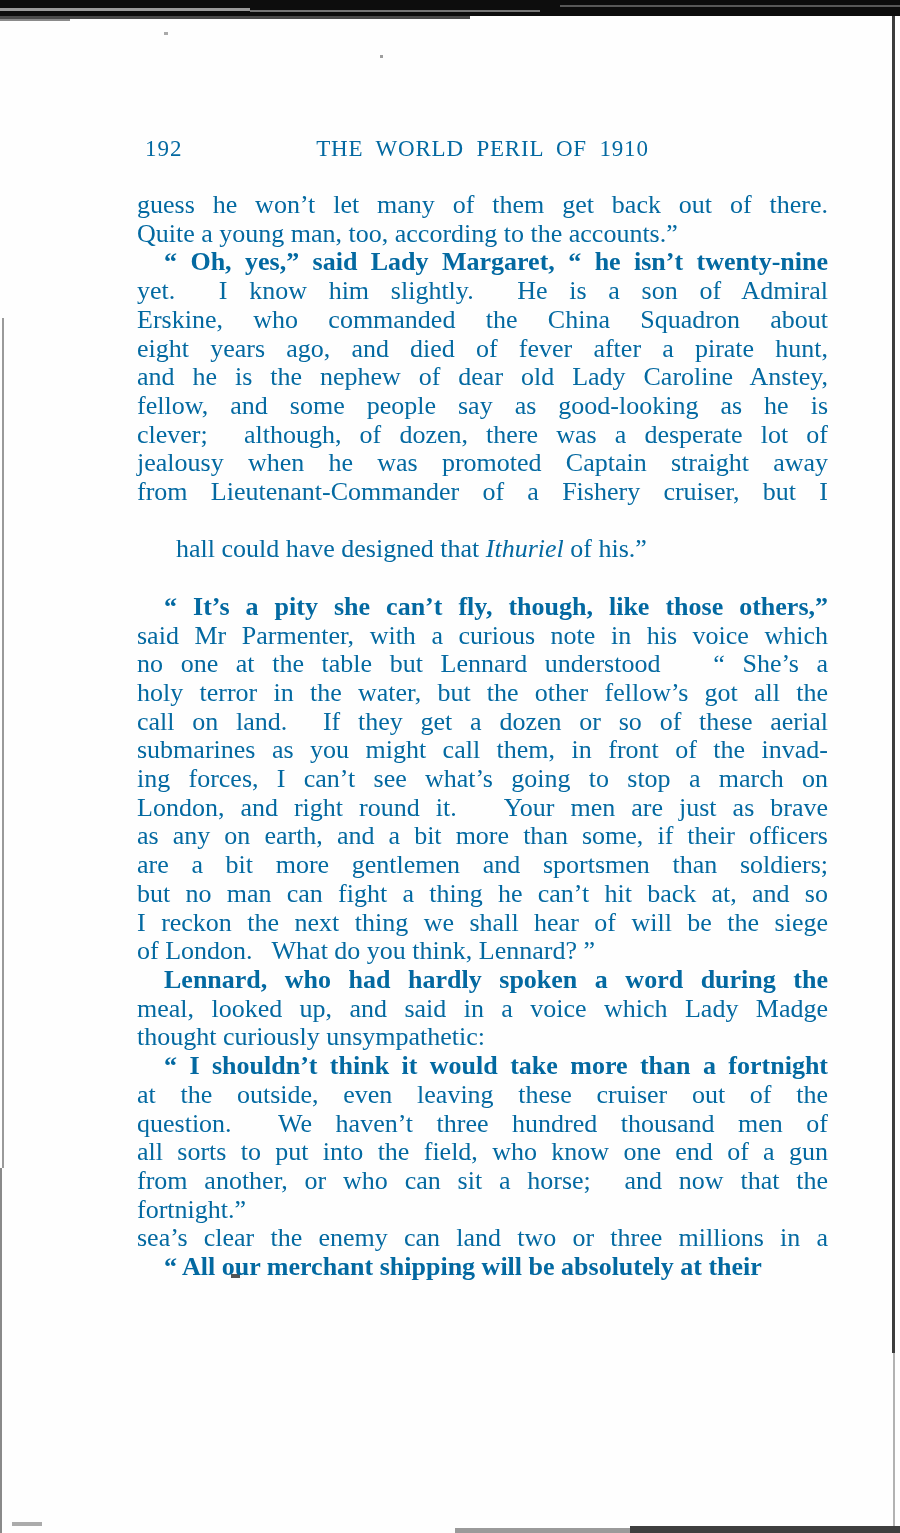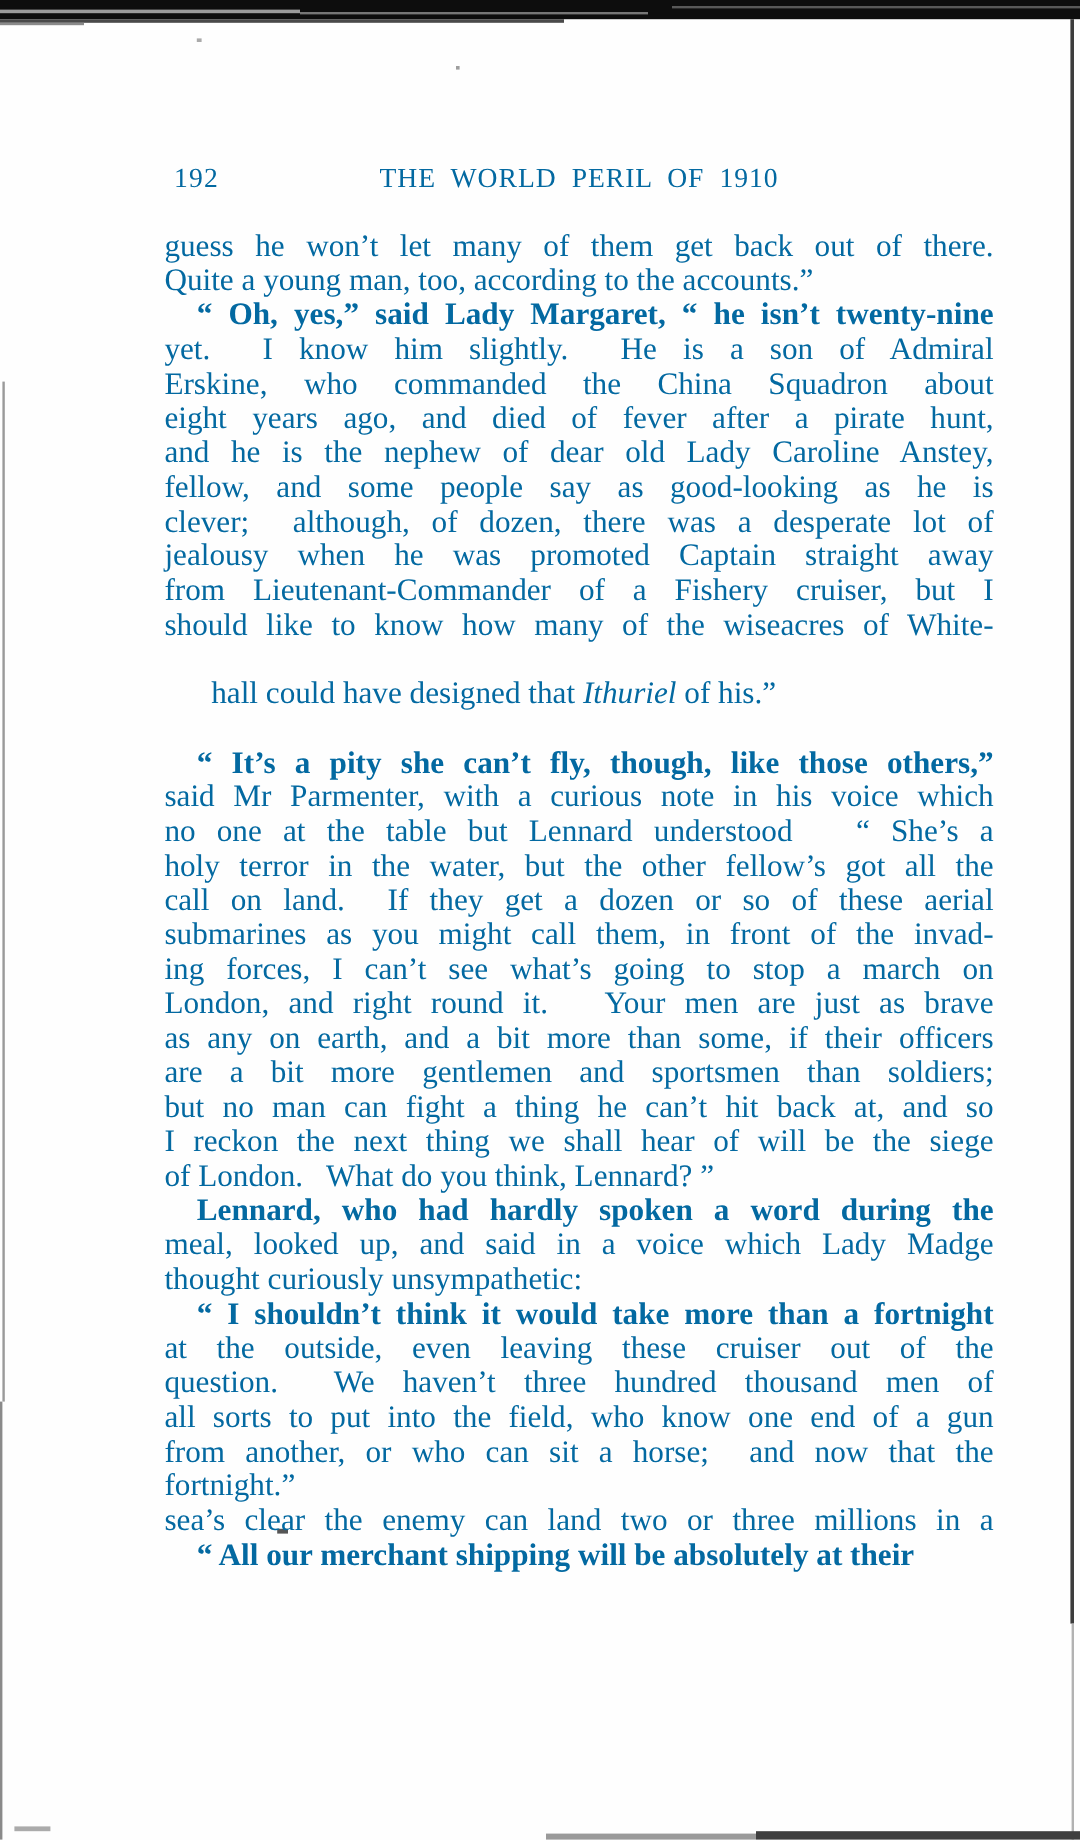--- a/index.html
+++ b/index.html
@@ -105,21 +105,20 @@
 
     <div class="line first">“ Oh, yes,” said Lady Margaret, “ he isn’t twenty-nine</div>
     <div class="line">yet.  I know him slightly.  He is a son of Admiral</div>
     <div class="line">Erskine, who commanded the China Squadron about</div>
     <div class="line">eight years ago, and died of fever after a pirate hunt,</div>
     <div class="line">and he is the nephew of dear old Lady Caroline Anstey,</div>
     <div class="line">fellow, and some people say as good-looking as he is</div>
     <div class="line">clever;  although, of dozen, there was a desperate lot of</div>
     <div class="line">jealousy when he was promoted Captain straight away</div>
     <div class="line">from Lieutenant-Commander of a Fishery cruiser, but I</div>
-    <div class="line">should like to know how many of the wiseacres of White-</div>
     <div class="line last">
       <span>hall could have designed that </span><i>Ithuriel</i><span> of his.”</span>
     </div>
 
     <div class="line first">“ It’s a pity she can’t fly, though, like those others,”</div>
     <div class="line">said Mr Parmenter, with a curious note in his voice which</div>
     <div class="line">no one at the table but Lennard understood   “ She’s a</div>
     <div class="line">holy terror in the water, but the other fellow’s got all the</div>
     <div class="line">call on land.  If they get a dozen or so of these aerial</div>
     <div class="line">submarines as you might call them, in front of the invad-</div>

